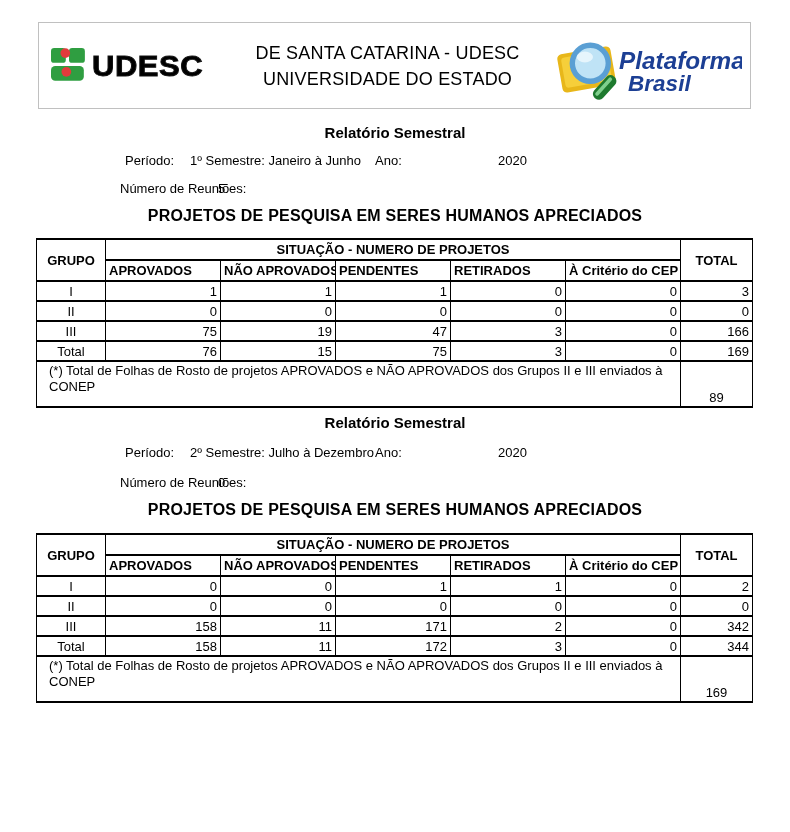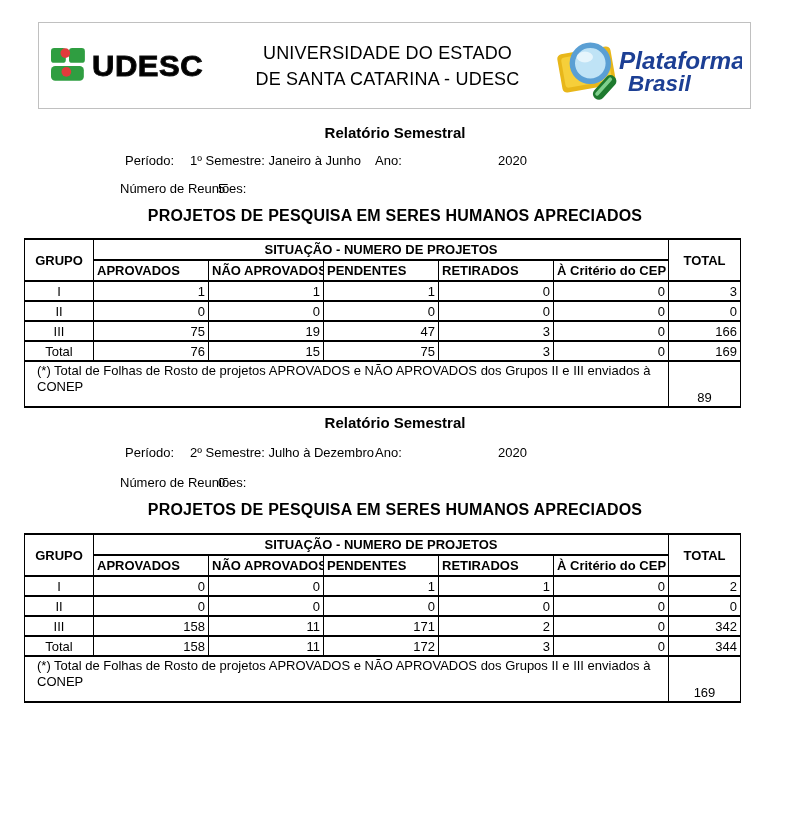--- a/index.html
+++ b/index.html
@@ -96,21 +96,21 @@
     width: 790px;
     text-align: center;
     font-size: 16px;
     font-weight: bold;
     letter-spacing: 0.2px;
   }
 
   
   table.report-table {
     position: absolute;
-    left: 24px;
+    left: 36px;
     width: 717px;
     border-collapse: collapse;
     table-layout: fixed;
     font-size: 13px;
   }
   table.report-table th,
   table.report-table td {
     border-left: 1px solid #000;
     border-right: 1px solid #000;
     border-top: 2px solid #000;
@@ -161,22 +161,22 @@
         <rect x="0" y="0" width="14" height="14" rx="3" fill="#2f9e41"></rect>
         <rect x="17" y="0" width="15" height="14" rx="3" fill="#2f9e41"></rect>
         <circle cx="13.5" cy="4.8" r="4.6" fill="#e23b3c"></circle>
         <rect x="0" y="17" width="31" height="14" rx="4" fill="#2f9e41"></rect>
         <circle cx="14.5" cy="22.5" r="4.6" fill="#e23b3c"></circle>
       </svg>
       <span class="udesc-wordmark">UDESC</span>
     </div>
 
     <div class="uni-title">
+      <div>DE SANTA CATARINA - UDESC</div>
       <div>UNIVERSIDADE DO ESTADO</div>
-      <div>DE SANTA CATARINA - UDESC</div>
     </div>
 
     <svg class="pb-logo" width="190" height="72" viewBox="0 0 210 80">
       <g transform="rotate(-10 40 45)">
         <rect x="8" y="22" width="60" height="43" rx="5" fill="#e8b71a"></rect>
         <rect x="12" y="26" width="52" height="34" rx="4" fill="#f6cf3a"></rect>
       </g>
       <g transform="rotate(42 63 59)">
         <rect x="56" y="50" width="13" height="32" rx="6" fill="#1e7a2e"></rect>
         <rect x="59" y="53" width="4" height="26" rx="2" fill="#7fd08c"></rect>

